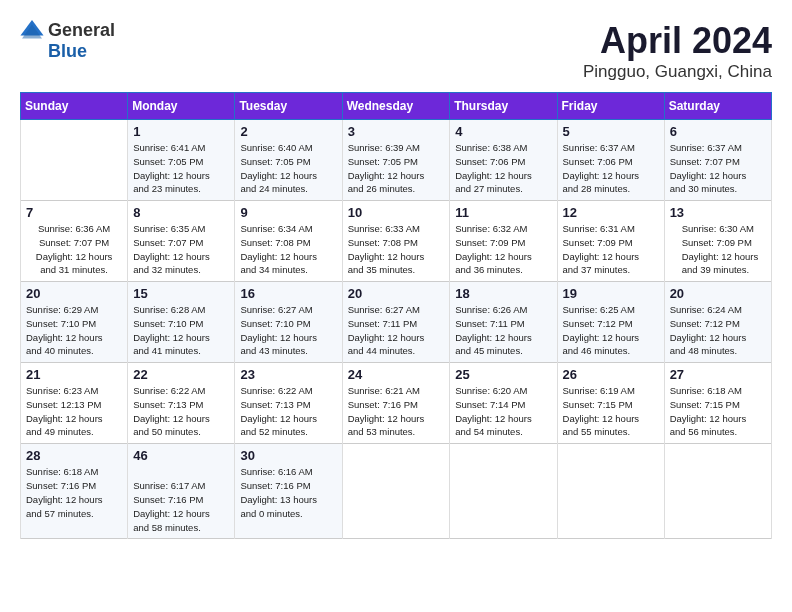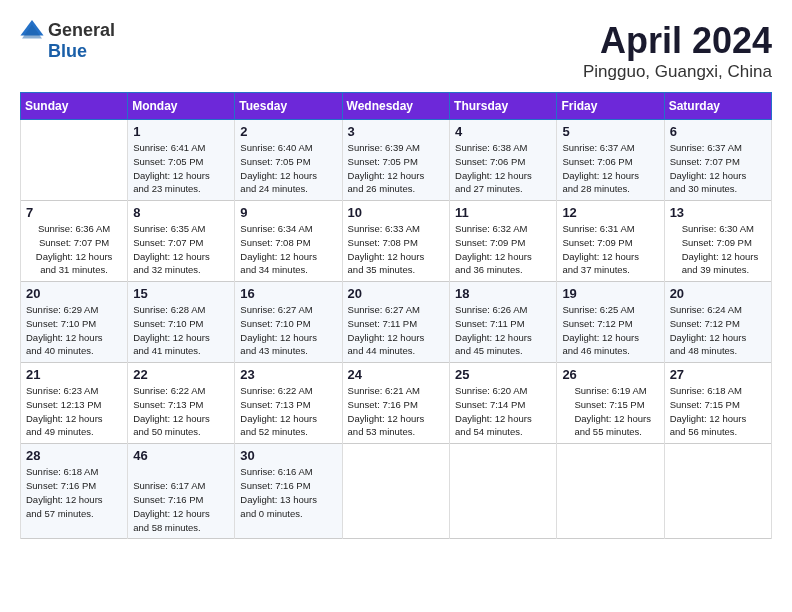--- a/index.html
+++ b/index.html
@@ -308,21 +308,21 @@
         </td>
         <td>
           <span class="day-number">25</span>
           <div class="day-info" style="white-space: pre-line;">Sunrise: 6:20 AM
 Sunset: 7:14 PM
 Daylight: 12 hours
 and 54 minutes.</div>
         </td>
         <td>
           <span class="day-number">26</span>
-          <div class="day-info" style="white-space: pre-line; margin-left: 12px;">Sunrise: 6:19 AM
+          <div class="day-info" style="white-space: pre-line;">Sunrise: 6:19 AM
 Sunset: 7:15 PM
 Daylight: 12 hours
 and 55 minutes.</div>
         </td>
         <td>
           <span class="day-number">27</span>
           <div class="day-info" style="white-space: pre-line;">Sunrise: 6:18 AM
 Sunset: 7:15 PM
 Daylight: 12 hours
 and 56 minutes.</div>

